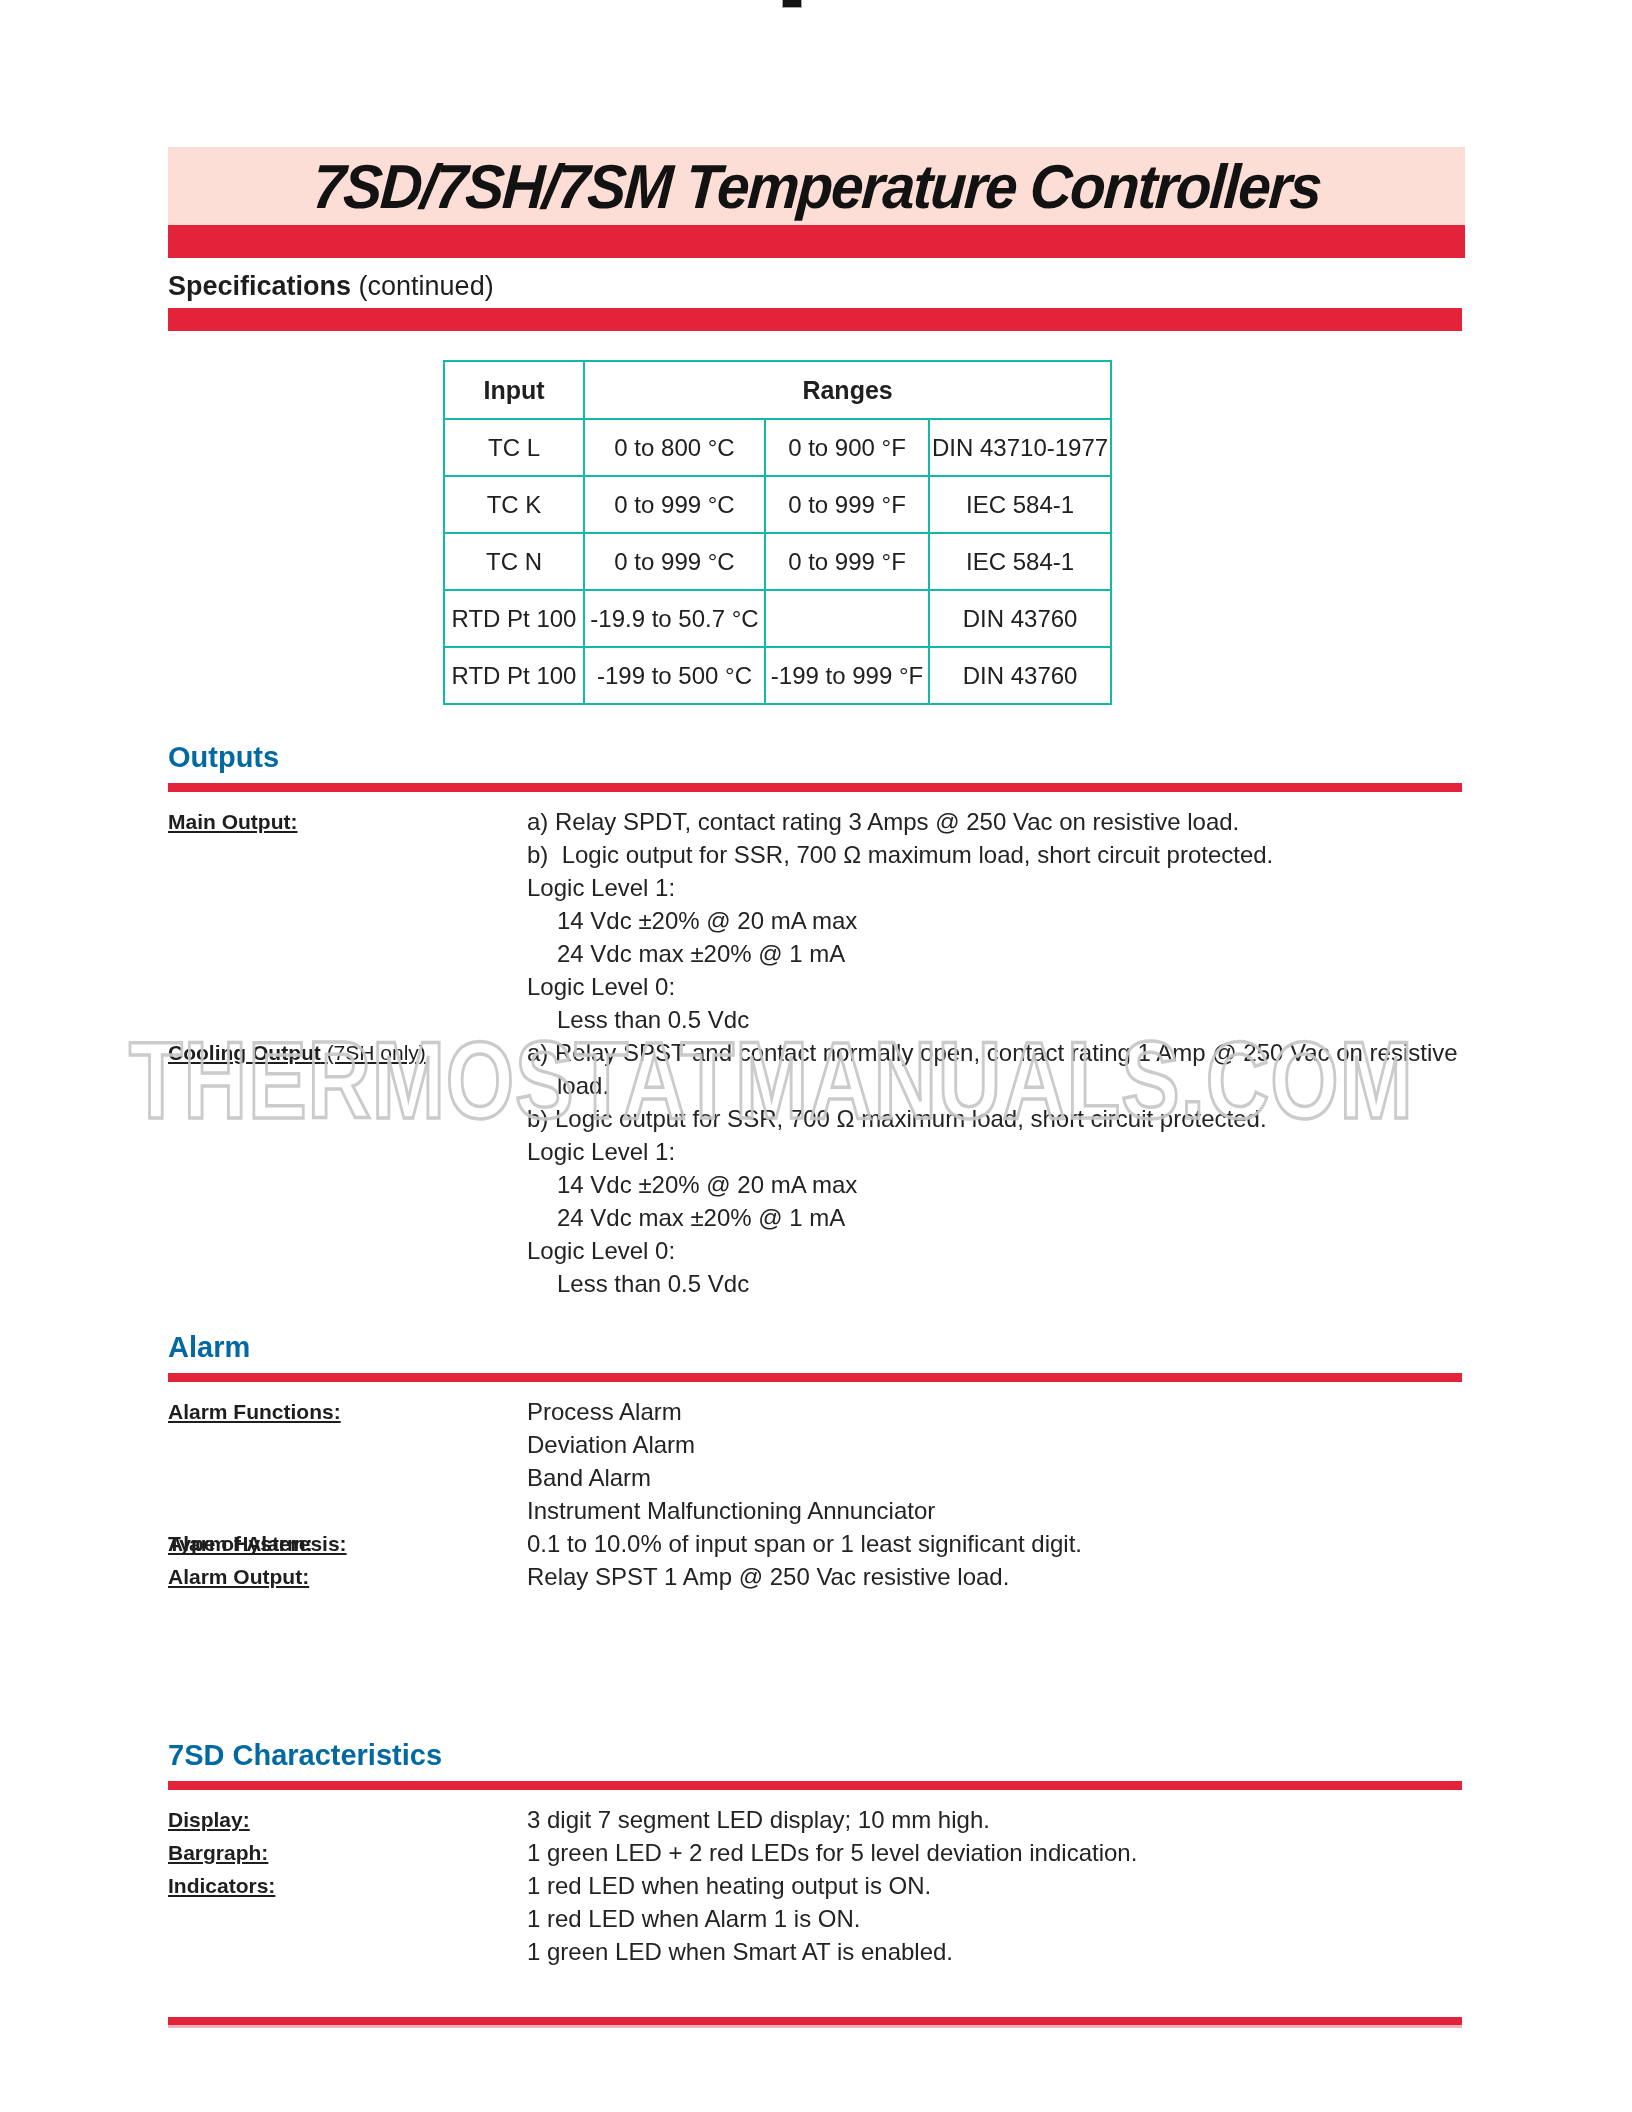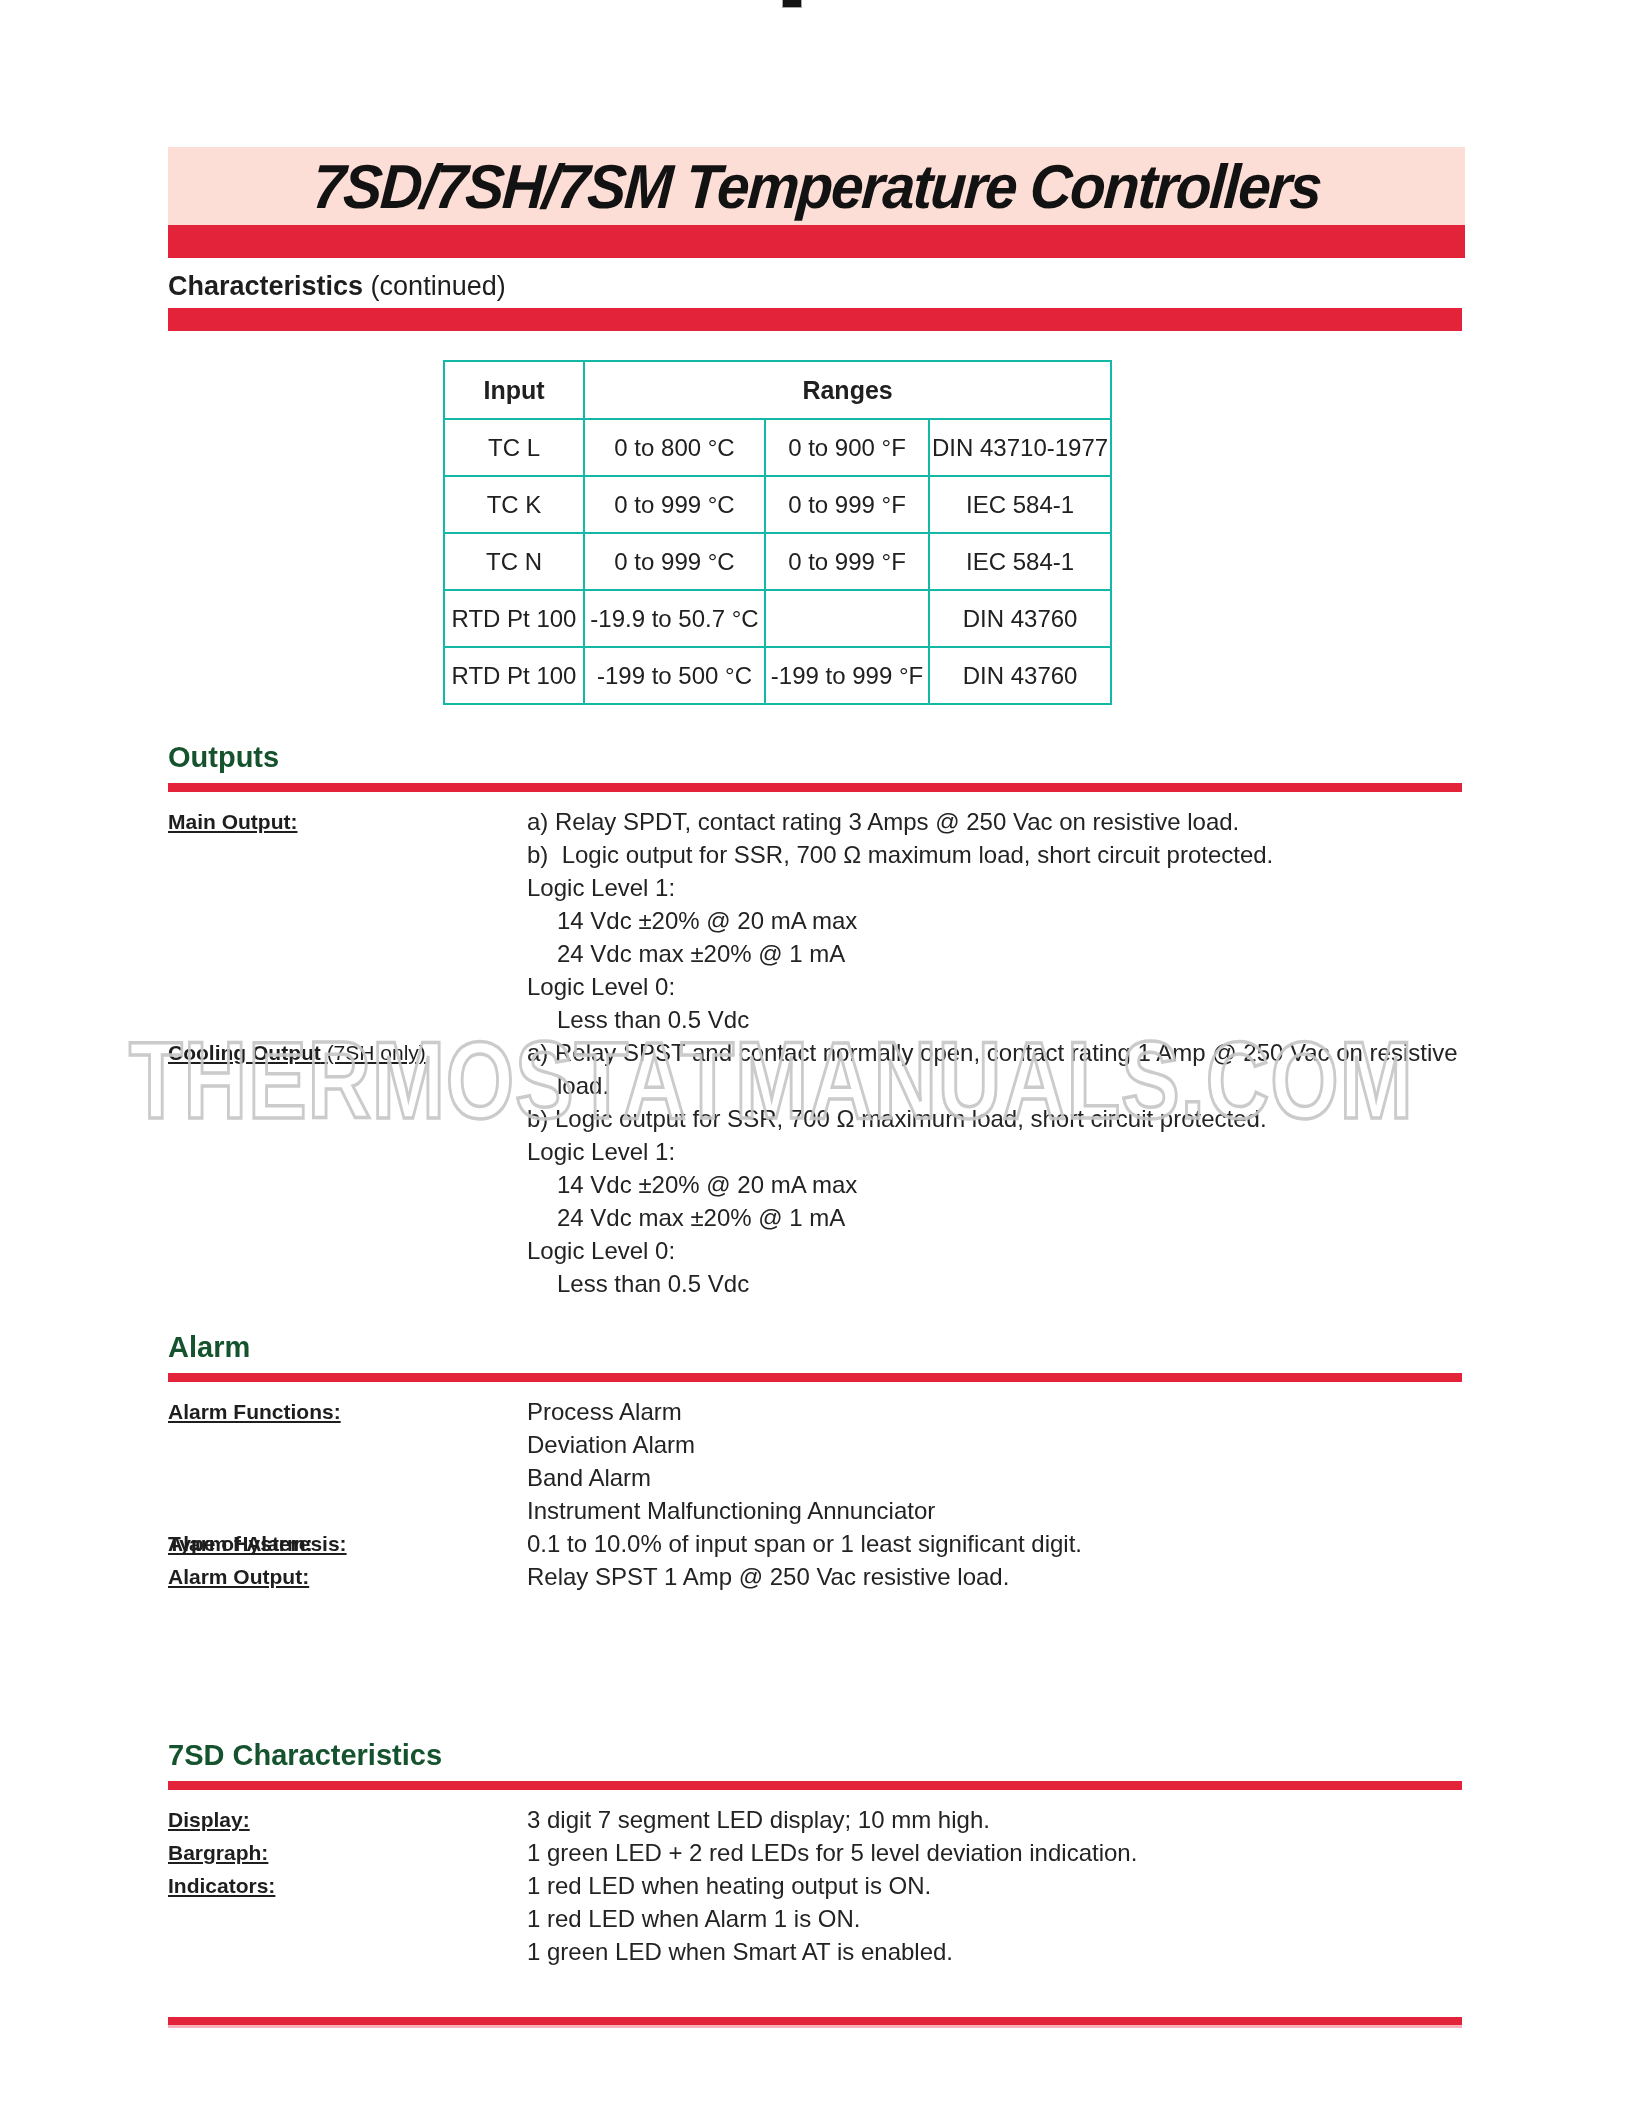--- a/index.html
+++ b/index.html
@@ -35,21 +35,21 @@
     font-size:24px;color:#202020;table-layout:fixed;
   }
   .input-table th,.input-table td{
     border:2px solid #14b8a6;text-align:center;vertical-align:middle;
     padding:0 2px;white-space:nowrap;overflow:hidden;
   }
   .input-table th{height:56px;font-size:25px;font-weight:bold;}
   .input-table td{height:55px;}
   
   .section{position:absolute;left:168px;width:1294px;}
-  .section-heading{position:absolute;left:0;top:0;font-size:29px;font-weight:bold;color:#14532d;white-space:nowrap;}
+  .section-heading{position:absolute;left:0;top:0;font-size:29px;font-weight:bold;color:#0369a1;white-space:nowrap;}
   .section-rule{position:absolute;left:0;top:42px;width:1294px;height:9px;background:var(--red);}
   .section-content{position:absolute;left:0;width:1294px;}
   #section-0{top:741px;} #section-0 .section-content{top:64px;}
   #section-1{top:1331px;} #section-1 .section-content{top:64px;}
   #section-2{top:1739px;} #section-2 .section-content{top:64px;}
   .spec-row{position:relative;}
   .spec-label{
     position:absolute;left:0;top:0;height:33px;line-height:33px;
     font-size:21px;white-space:pre;text-decoration:underline;
   }
@@ -72,21 +72,21 @@
 
 <div id="page">
 
   <div class="top-mark"></div>
 
   <div class="banner">
     <div class="banner-title">7SD/7SH/7SM Temperature Controllers</div>
   </div>
   <div class="banner-bar"></div>
 
-  <div class="spec-header"><b>Characteristics</b><span> (continued)</span></div>
+  <div class="spec-header"><b>Specifications</b><span> (continued)</span></div>
   <div class="spec-bar"></div>
 
   <table class="input-table">
     <colgroup>
         <col style="width:140px">
         <col style="width:181px">
         <col style="width:164px">
         <col style="width:164px">
       </colgroup>
     <thead>

